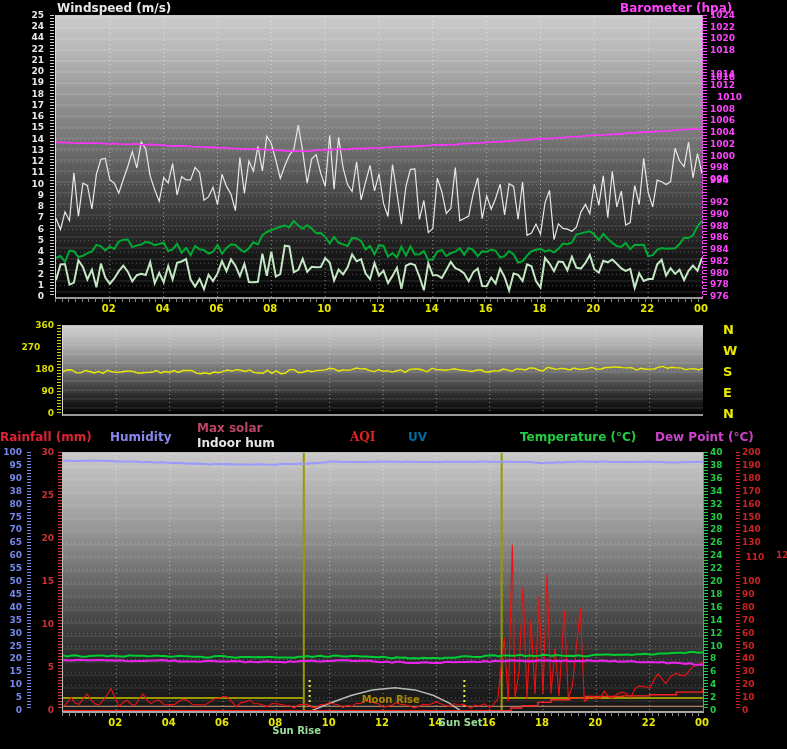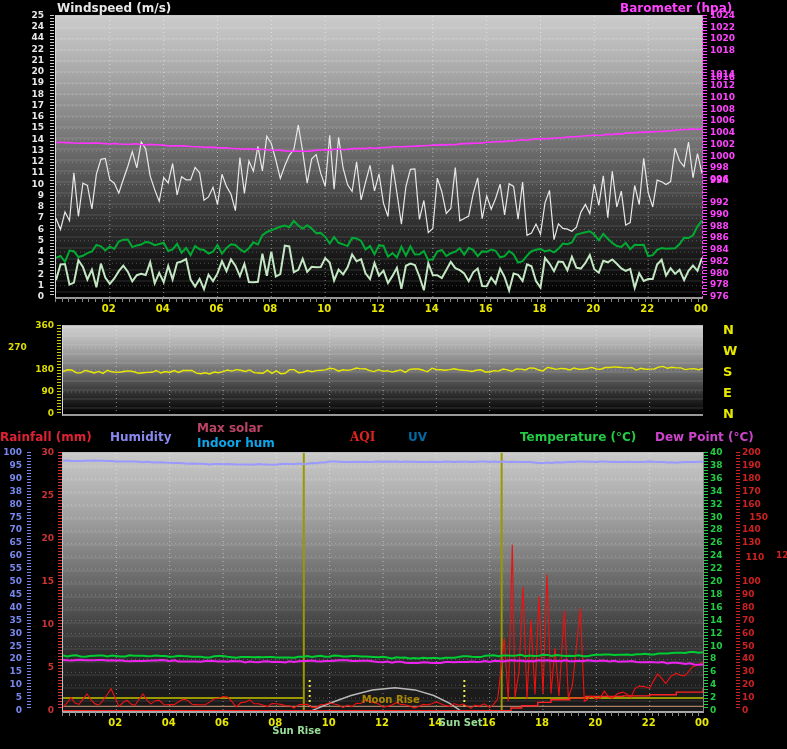--- a/index.html
+++ b/index.html
@@ -110,21 +110,21 @@
     </svg>
   <div class="abs ticks" style="left:703px;top:15px;height:281px;--tc:#ff44ff;"></div>
   <div class="abs axis-labels" id="ax-baro" style="left:710px;top:15px;width:34px;height:281px;">
       <span style="top: -4px; color: rgb(255, 68, 255); text-align: left;">1024</span>
       <span style="top: 7.70833px; color: rgb(255, 68, 255); text-align: left;">1022</span>
       <span style="top: 19.4167px; color: rgb(255, 68, 255); text-align: left;">1020</span>
       <span style="top: 31.125px; color: rgb(255, 68, 255); text-align: left;">1018</span>
       <span style="top: 58px; color: rgb(255, 68, 255); text-align: left;">1016</span>
       <span style="top: 54.5417px; color: rgb(255, 68, 255); text-align: left;">1014</span>
       <span style="top: 66.25px; color: rgb(255, 68, 255); text-align: left;">1012</span>
-      <span style="top: 77.9583px; color: rgb(255, 68, 255); text-align: left;">1010</span>
+      <span style="top: 77.9583px; color: rgb(255, 68, 255); text-align: right;">1010</span>
       <span style="top: 89.6667px; color: rgb(255, 68, 255); text-align: left;">1008</span>
       <span style="top: 101.375px; color: rgb(255, 68, 255); text-align: left;">1006</span>
       <span style="top: 113.083px; color: rgb(255, 68, 255); text-align: left;">1004</span>
       <span style="top: 124.792px; color: rgb(255, 68, 255); text-align: left;">1002</span>
       <span style="top: 136.5px; color: rgb(255, 68, 255); text-align: left;">1000</span>
       <span style="top: 148.208px; color: rgb(255, 68, 255); text-align: left;">998</span>
       <span style="top: 159.917px; color: rgb(255, 68, 255); text-align: left;">996</span>
       <span style="top: 161px; color: rgb(255, 68, 255); text-align: left;">994</span>
       <span style="top: 183.333px; color: rgb(255, 68, 255); text-align: left;">992</span>
       <span style="top: 195.042px; color: rgb(255, 68, 255); text-align: left;">990</span>
@@ -147,21 +147,21 @@
       <span style="width: 24px; left: 364.833px; color: rgb(232, 232, 0);">14</span>
       <span style="width: 24px; left: 418.667px; color: rgb(232, 232, 0);">16</span>
       <span style="width: 24px; left: 472.5px; color: rgb(232, 232, 0);">18</span>
       <span style="width: 24px; left: 526.333px; color: rgb(232, 232, 0);">20</span>
       <span style="width: 24px; left: 580.167px; color: rgb(232, 232, 0);">22</span>
       <span style="width: 24px; left: 634px; color: rgb(232, 232, 0);">00</span>
     </div>
 
   <div class="abs axis-labels" id="ax-dir" style="left:8px;top:325px;width:48px;height:88px;">
       <span style="top: -4px; color: rgb(221, 221, 0); text-align: right;">360</span>
-      <span style="top: 18px; color: rgb(221, 221, 0); text-align: left;">270</span>
+      <span style="top: 18px; color: rgb(221, 221, 0); text-align: center;">270</span>
       <span style="top: 40px; color: rgb(221, 221, 0); text-align: right;">180</span>
       <span style="top: 62px; color: rgb(221, 221, 0); text-align: right;">90</span>
       <span style="top: 84px; color: rgb(221, 221, 0); text-align: right;">0</span>
     </div>
   <div class="abs ticks" style="left:57px;top:325px;height:88px;--tc:#cccc00;"></div>
   <svg id="chart1" class="abs plot" width="640" height="88">
       <line x1="0" x2="640" y1="66" y2="66" stroke="#ffffff" stroke-opacity="0.25" stroke-dasharray="1 3" stroke-width="1"></line>
       <line x1="0" x2="640" y1="44" y2="44" stroke="#ffffff" stroke-opacity="0.25" stroke-dasharray="1 3" stroke-width="1"></line>
       <line x1="0" x2="640" y1="22" y2="22" stroke="#ffffff" stroke-opacity="0.25" stroke-dasharray="1 3" stroke-width="1"></line>
       <line x1="53.33333333333333" x2="53.33333333333333" y1="0" y2="88" stroke="#ffffff" stroke-opacity="0.5" stroke-dasharray="1 3" stroke-width="1"></line>
@@ -181,21 +181,21 @@
       <span style="top: -3px;">N</span>
       <span style="top: 18px;">W</span>
       <span style="top: 39px;">S</span>
       <span style="top: 60px;">E</span>
       <span style="top: 81px;">N</span>
     </div>
 
   <div class="abs t" style="left:0;top:430px;color:#dd2233;">Rainfall (mm)</div>
   <div class="abs t" style="left:110px;top:430px;color:#8888ee;">Humidity</div>
   <div class="abs t" style="left:197px;top:421px;color:#bb4466;">Max solar</div>
-  <div class="abs t" style="left:197px;top:436px;color:#0ea5e9;">Indoor hum</div>
+  <div class="abs t" style="left:197px;top:436px;color:#e5e5e5;">Indoor hum</div>
   <div class="abs t" style="left:350px;top:430px;color:#dd2222;font-family:'DejaVu Serif',serif;">AQI</div>
   <div class="abs t" style="left:408px;top:430px;color:#0369a1;">UV</div>
   <div class="abs t" style="left:520px;top:430px;color:#22cc44;">Temperature (°C)</div>
   <div class="abs t" style="left:655px;top:430px;color:#cc44cc;">Dew Point (°C)</div>
 
   <div class="abs axis-labels" id="ax-hum" style="left:0;top:452px;width:24px;height:258px;">
       <span style="top: -4px; color: rgb(119, 136, 238); text-align: right;">100</span>
       <span style="top: 8.9px; color: rgb(119, 136, 238); text-align: right;">95</span>
       <span style="top: 21.8px; color: rgb(119, 136, 238); text-align: right;">90</span>
       <span style="top: 34.7px; color: rgb(119, 136, 238); text-align: right;">38</span>
@@ -298,21 +298,21 @@
       <span style="top: 241.1px; color: rgb(34, 204, 68); text-align: left;">2</span>
       <span style="top: 254px; color: rgb(34, 204, 68); text-align: left;">0</span>
     </div>
   <div class="abs ticks" style="left:736px;top:452px;height:258px;--tc:#cc2222;"></div>
   <div class="abs axis-labels" id="ax-solar" style="left:742px;top:452px;width:28px;height:258px;">
       <span style="top: -4px; color: rgb(204, 34, 34); text-align: left;">200</span>
       <span style="top: 8.9px; color: rgb(204, 34, 34); text-align: left;">190</span>
       <span style="top: 21.8px; color: rgb(204, 34, 34); text-align: left;">180</span>
       <span style="top: 34.7px; color: rgb(204, 34, 34); text-align: left;">170</span>
       <span style="top: 47.6px; color: rgb(204, 34, 34); text-align: left;">160</span>
-      <span style="top: 60.5px; color: rgb(204, 34, 34); text-align: right;">150</span>
+      <span style="top: 60.5px; color: rgb(204, 34, 34); text-align: left;">150</span>
       <span style="top: 73.4px; color: rgb(204, 34, 34); text-align: left;">140</span>
       <span style="top: 86.3px; color: rgb(204, 34, 34); text-align: left;">130</span>
       <span style="top: 99.2px; color: rgb(204, 34, 34); text-align: left; margin-left: 34px;">120</span>
       <span style="top: 101px; color: rgb(204, 34, 34); text-align: center;">110</span>
       <span style="top: 125px; color: rgb(204, 34, 34); text-align: left;">100</span>
       <span style="top: 137.9px; color: rgb(204, 34, 34); text-align: left;">90</span>
       <span style="top: 150.8px; color: rgb(204, 34, 34); text-align: left;">80</span>
       <span style="top: 163.7px; color: rgb(204, 34, 34); text-align: left;">70</span>
       <span style="top: 176.6px; color: rgb(204, 34, 34); text-align: left;">60</span>
       <span style="top: 189.5px; color: rgb(204, 34, 34); text-align: left;">50</span>

